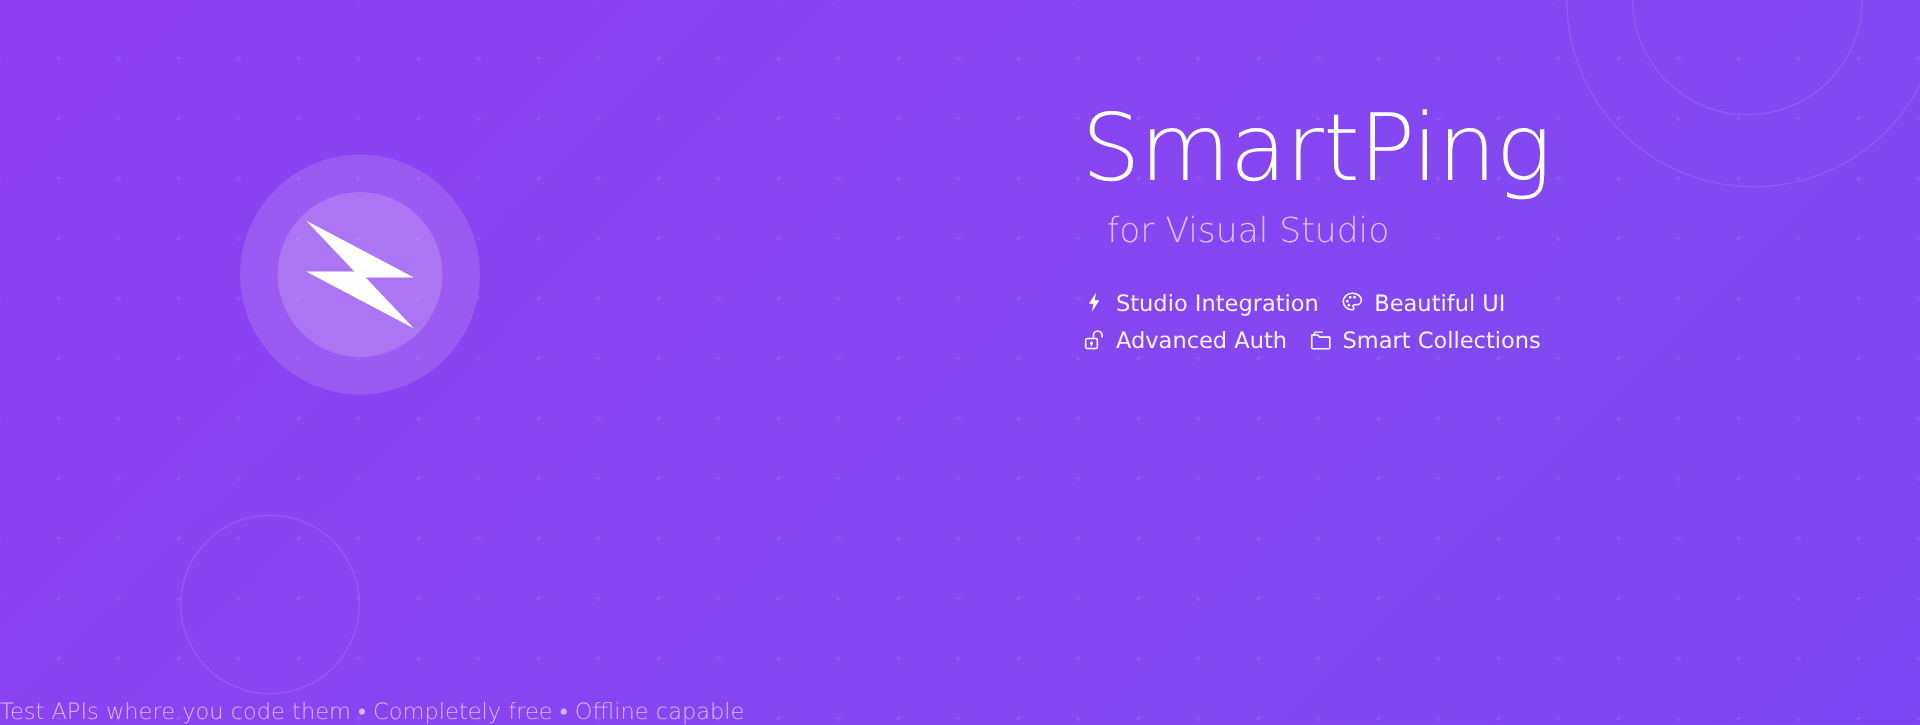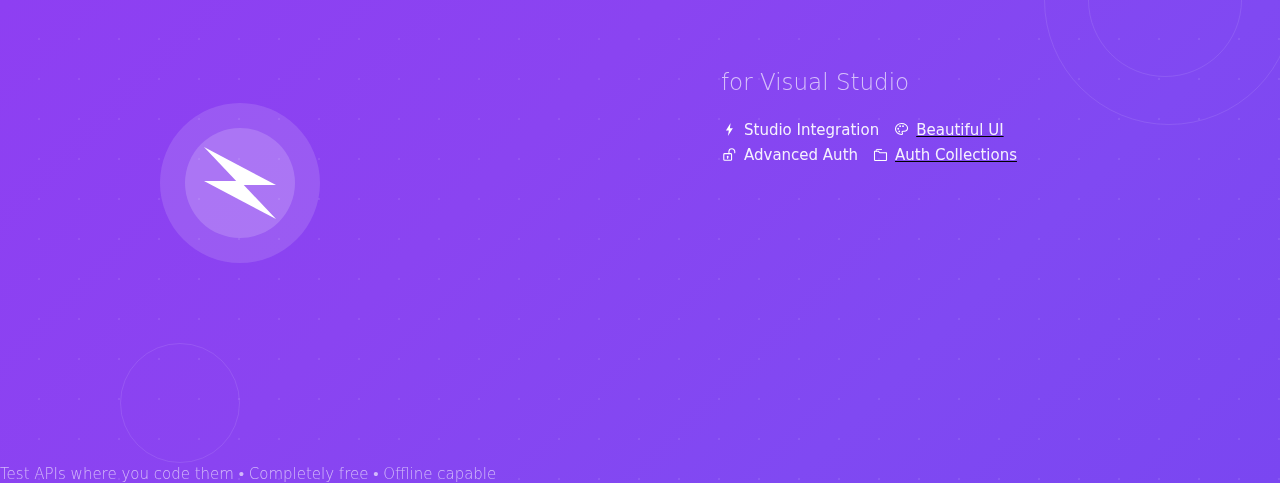--- a/index.html
+++ b/index.html
@@ -109,38 +109,39 @@
     white-space:nowrap;
   }
 
   #app-tagline {
     margin-top:4px;
     font-size:23px;
     line-height:30px;
     font-weight:300;
     color:rgba(255,255,255,0.66);
     white-space:nowrap;
+    margin-left:17px;
   }
 
   
   #feature-list {
     margin-top:20px;
   }
   .feature-row {
     display:flex;
     align-items:center;
     height:25px;
     white-space:nowrap;
   }
   .feature-item {
     display:flex;
     align-items:center;
     gap:7px;
   }
-  .feature-item + .feature-item { margin-left:14px;text-decoration:underline; }
+  .feature-item + .feature-item { margin-left:14px; }
 
   .feature-icon {
     width:16px; height:16px;
     display:flex;
     align-items:center;
     justify-content:center;
     flex:0 0 auto;
   }
   .feature-icon svg { display:block; }
 
@@ -181,20 +182,21 @@
       <div class="logo-mark">
         <svg viewBox="0 0 84 84" width="84" height="84" aria-hidden="true">
           <polygon points="6,6 78,44 42,44" fill="#FFFFFF"></polygon>
           <polygon points="78,78 6,40 42,40" fill="#FFFFFF"></polygon>
         </svg>
       </div>
     </div>
 
     <div id="text-block">
 
+      <div id="app-title">SmartPing</div>
       <div id="app-tagline">for Visual Studio</div>
 
       <div id="feature-list">
 
         <div class="feature-row">
 
           <div class="feature-item">
             <span class="feature-icon">
               <svg viewBox="0 0 16 16" width="15" height="15" aria-hidden="true">
                 <path d="M9.2 1 4.2 9h3.1l-1 6 5.3-8.4H8.4z" fill="#FFFFFF"></path>
@@ -232,21 +234,21 @@
             <span class="feature-label">Advanced Auth</span>
           </div>
 
           <div class="feature-item">
             <span class="feature-icon">
               <svg viewBox="0 0 16 16" width="15" height="15" aria-hidden="true">
                 <path d="M1.6 4.6h4.3l1.2 1.5h7.3v7.6a.7.7 0 0 1-.7.7H2.3a.7.7 0 0 1-.7-.7z" fill="none" stroke="#FFFFFF" stroke-width="1.15" stroke-linejoin="round"></path>
                 <path d="M3.4 4.6V3.2a.6.6 0 0 1 .6-.6h5.1" fill="none" stroke="#FFFFFF" stroke-width="1.0" stroke-linecap="round"></path>
               </svg>
             </span>
-            <span class="feature-label">Auth Collections</span>
+            <span class="feature-label">Smart Collections</span>
           </div>
 
         </div>
 
       </div>
     </div>
 
     <div id="footer-note">Test APIs where you code them • Completely free • Offline capable</div>
 
   </div>

